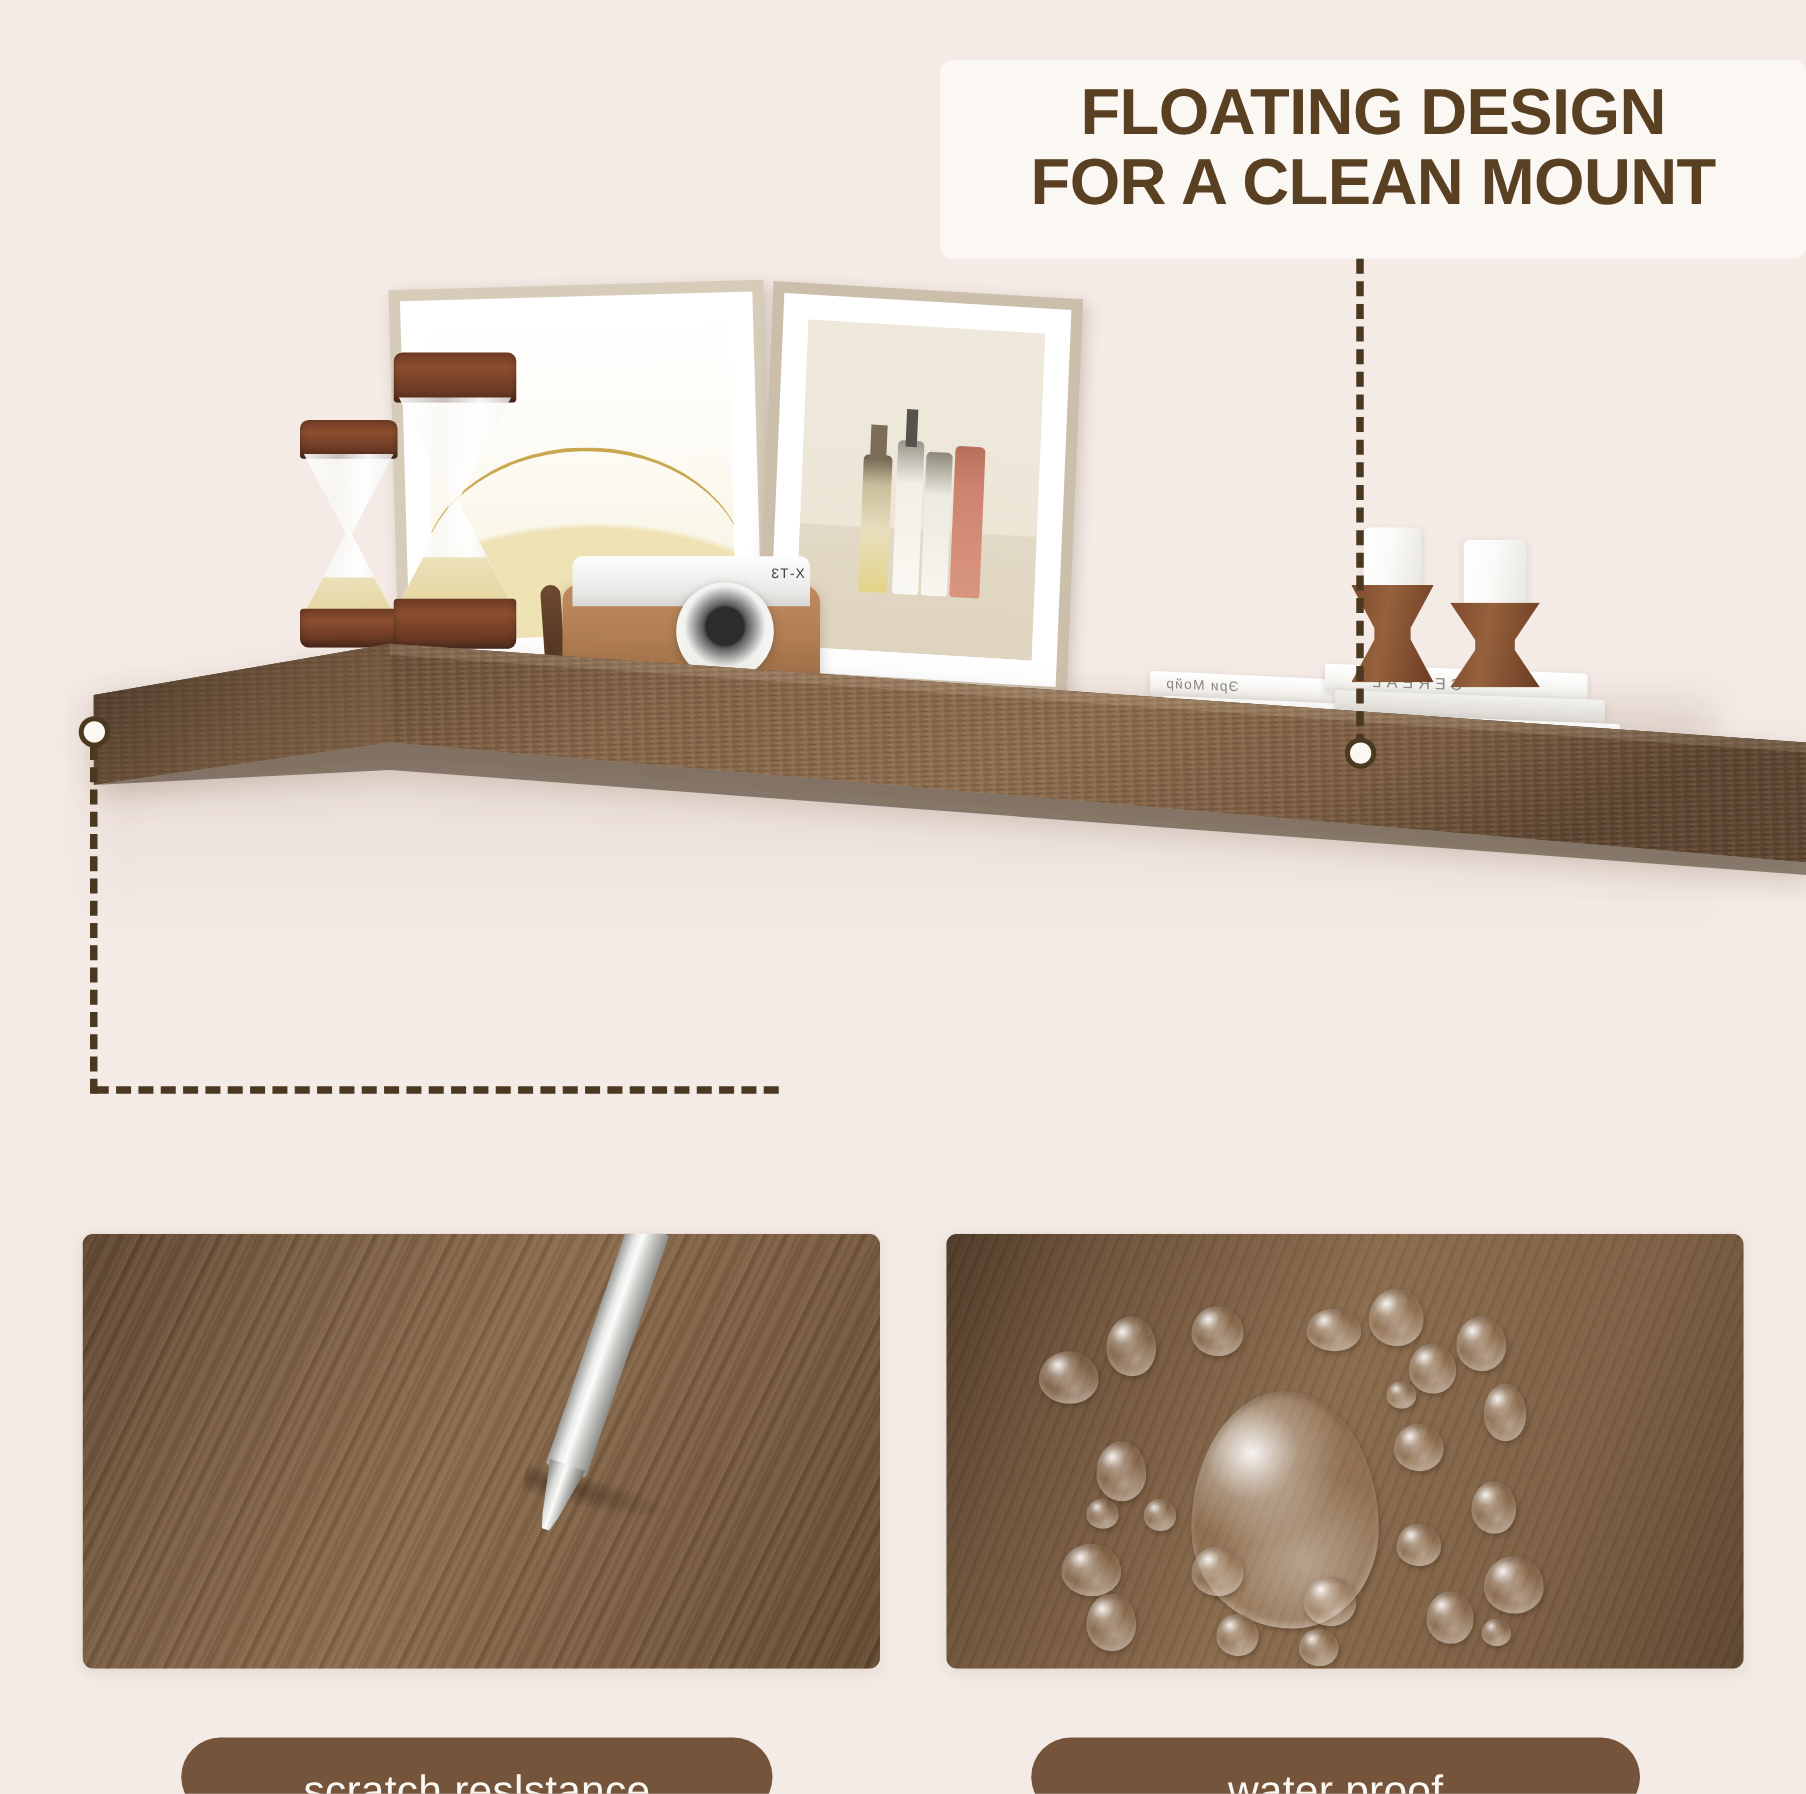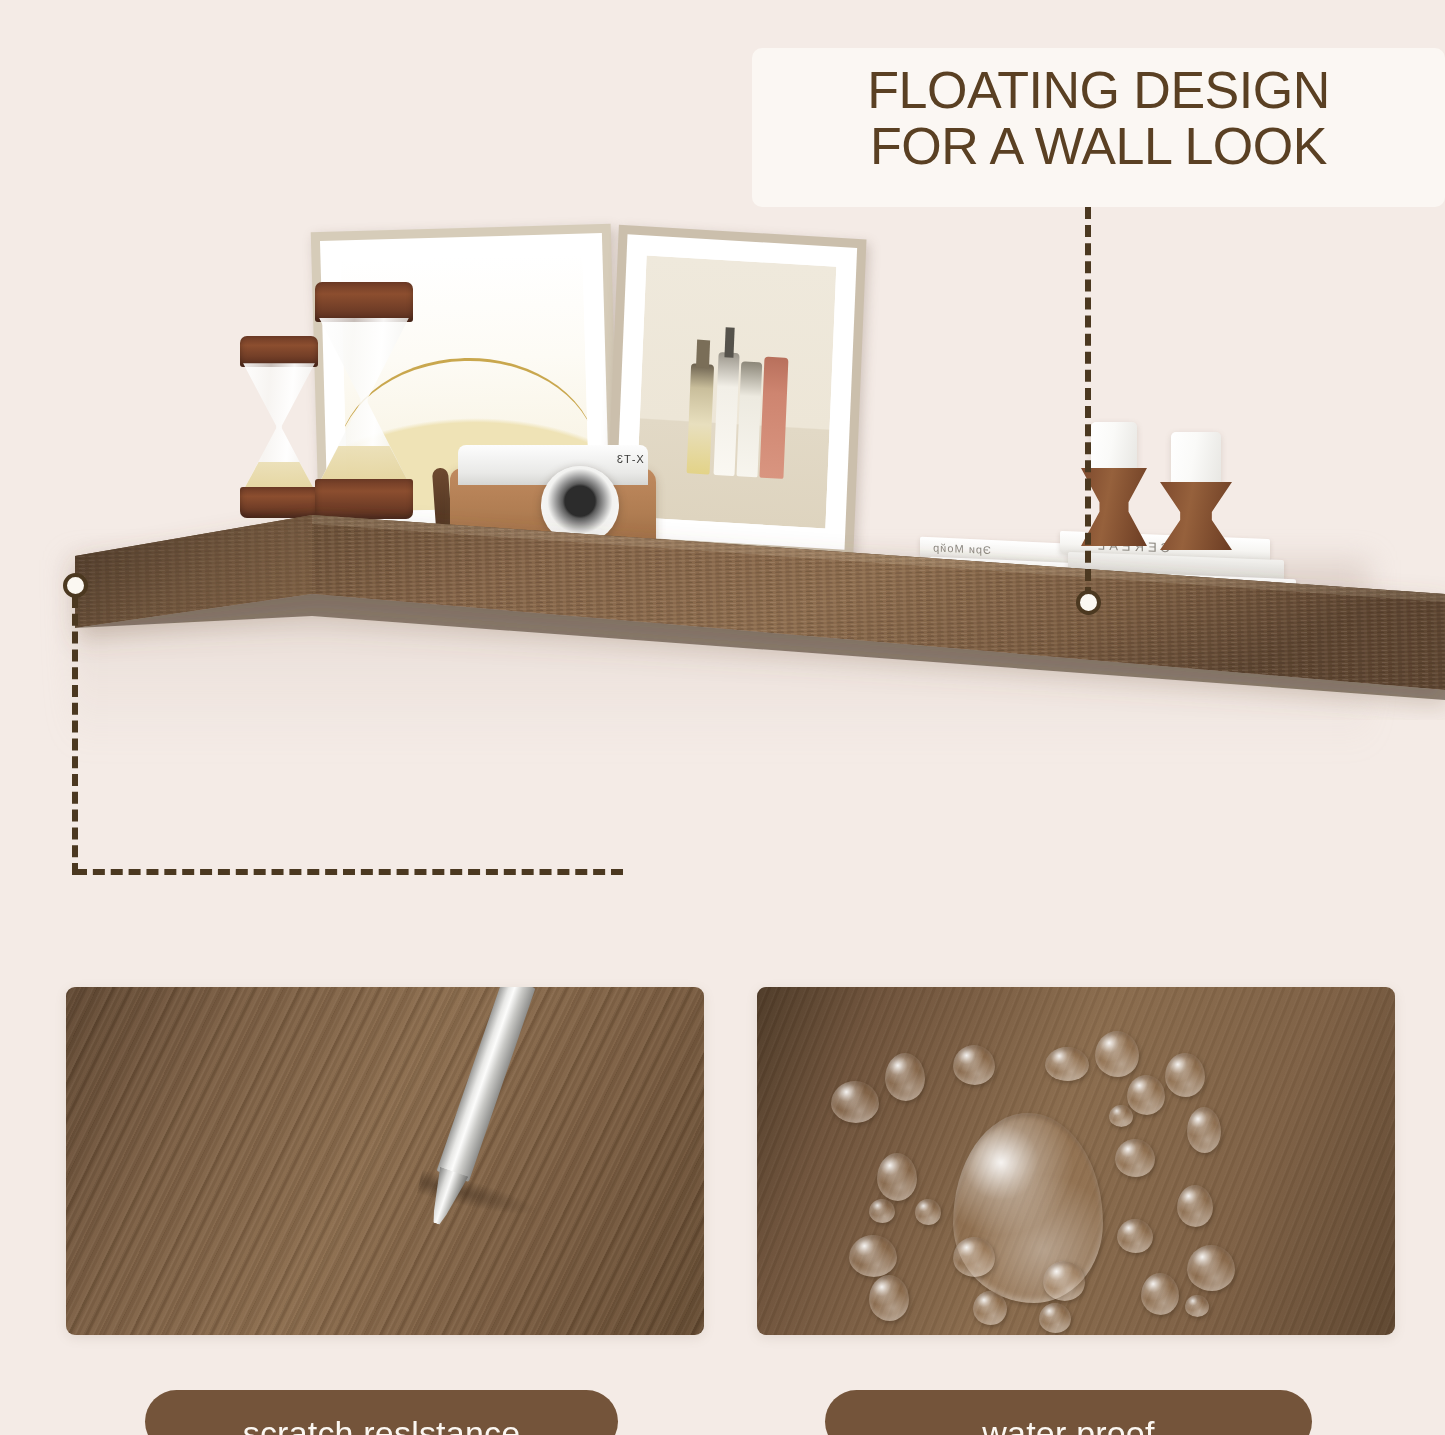--- a/index.html
+++ b/index.html
@@ -31,21 +31,21 @@
 
   #box-flush {
     left: 620px; top: 776px;
     width: 825px; height: 177px;
     padding: 16px 24px 12px 24px;
     text-align: center;
   }
 
   .headline {
     color: #5A4023;
-    font-weight: 400;
+    font-weight: 700;
     letter-spacing: -0.5px;
     line-height: 1.08;
   }
 
   #floating-headline {
     font-size: 52px;
   }
 
   #flush-headline {
     font-size: 54px;
@@ -482,21 +482,21 @@
       </g>
 
       <polygon points="312,515 1445,594 1445,602 312,524" fill="rgba(255,238,214,0.14)"></polygon>
     </svg>
 
   </div>
 
   <div class="callout-box" id="box-floating">
     <div class="headline" id="floating-headline">
       <div>FLOATING DESIGN</div>
-      <div>FOR A WALL LOOK</div>
+      <div>FOR A CLEAN MOUNT</div>
     </div>
   </div>
 
   <div class="dash-v" id="dash-top-vert"></div>
   <div class="dot-marker" id="dot-shelf-right"></div>
 
   <div class="dot-marker" id="dot-shelf-left"></div>
   <div class="dash-v" id="dash-left-vert"></div>
   <div class="dash-h" id="dash-bottom-horz"></div>
 

